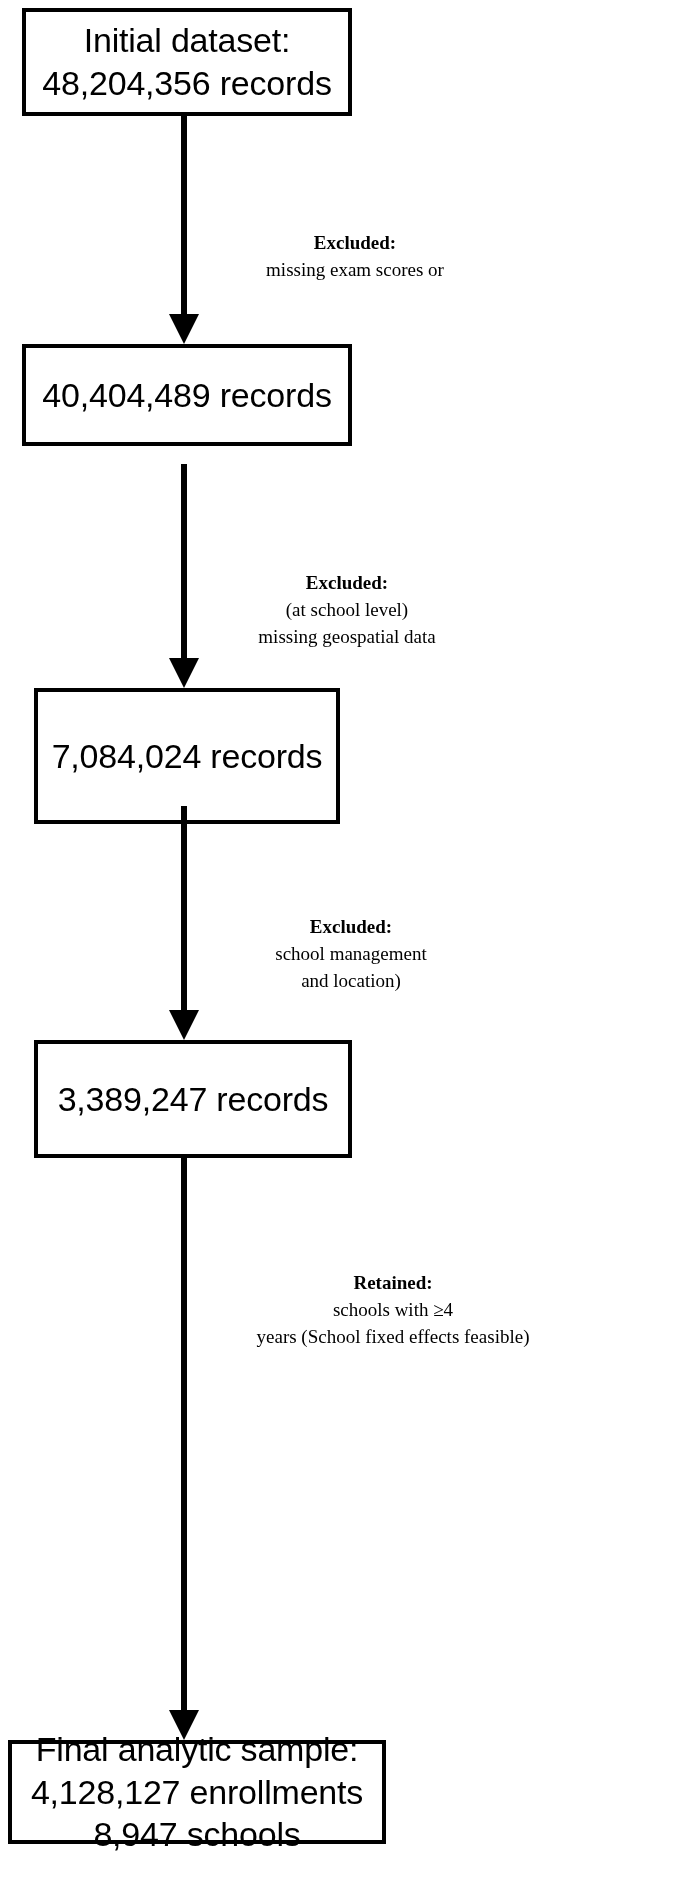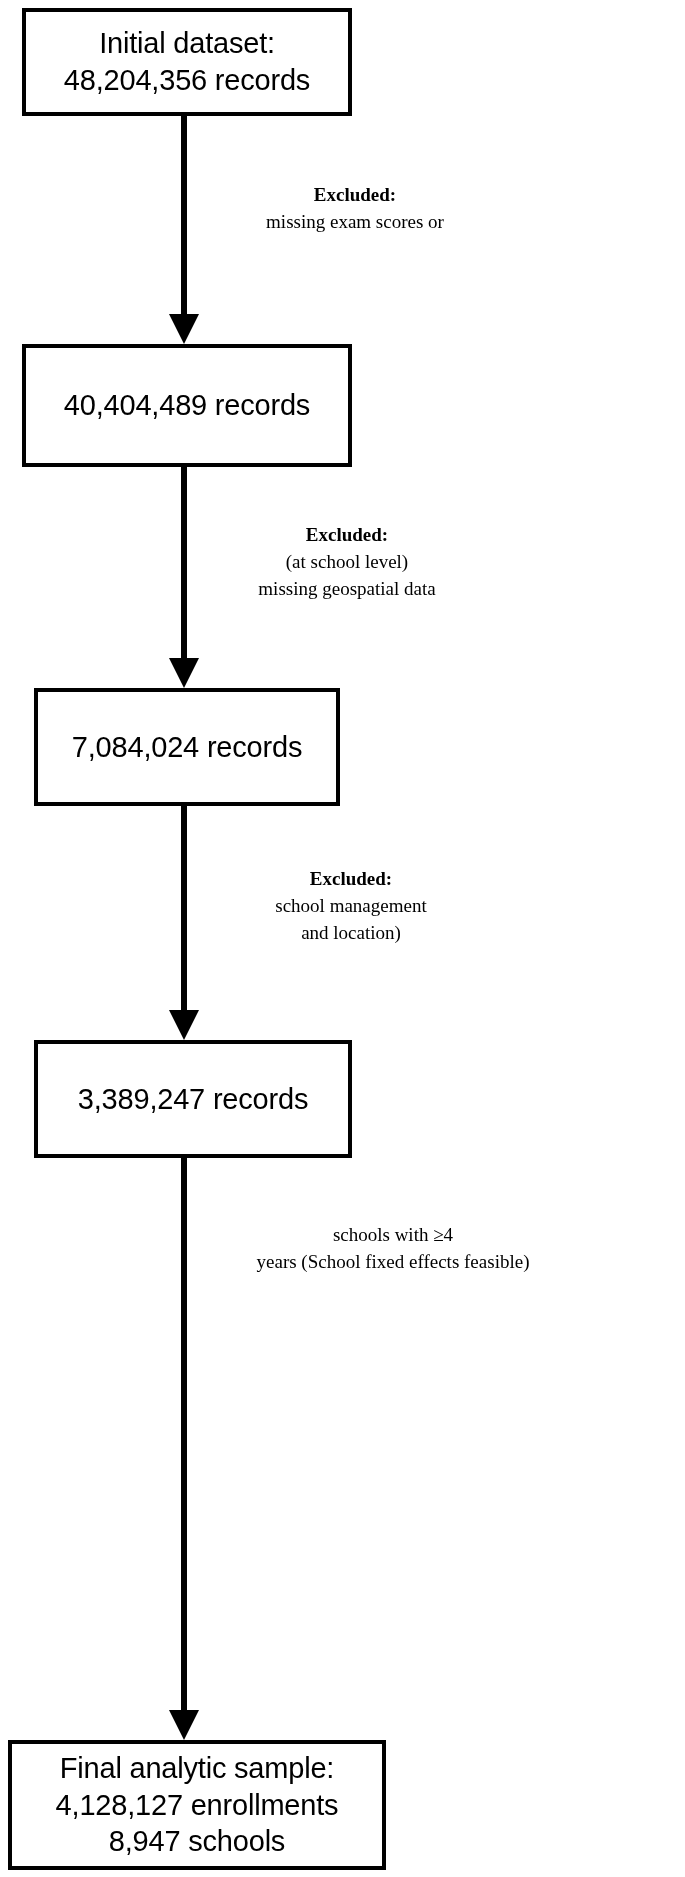--- a/index.html
+++ b/index.html
@@ -27,32 +27,32 @@
     flex-direction: column;
     align-items: center;
     justify-content: center;
     text-align: center;
     font-family: "Liberation Sans", sans-serif;
     color: #000000;
   }
 
   .node-line {
     display: block;
-    font-size: 29px;
+    font-size: 34px;
     line-height: 1.26;
     letter-spacing: -0.2px;
     white-space: nowrap;
   }
 
   
   #box-1 { left: 22px;  top: 8px;    width: 330px; height: 108px; }
-  #box-2 { left: 22px;  top: 344px;  width: 330px; height: 123px; }
-  #box-3 { left: 34px;  top: 688px;  width: 306px; height: 118px; }
+  #box-2 { left: 22px;  top: 344px;  width: 330px; height: 102px; }
+  #box-3 { left: 34px;  top: 688px;  width: 306px; height: 136px; }
   #box-4 { left: 34px;  top: 1040px; width: 318px; height: 118px; }
-  #box-5 { left: 8px;   top: 1740px; width: 378px; height: 130px; }
+  #box-5 { left: 8px;   top: 1740px; width: 378px; height: 104px; }
 
   
   .arrow {
     position: absolute;
     left: 181px;
   }
 
   .arrow .shaft {
     position: absolute;
     left: 0;
@@ -98,20 +98,21 @@
     white-space: nowrap;
   }
 
   .annotation .ann-line {
     display: block;
   }
 
   .annotation .ann-head {
     display: block;
     font-weight: bold;
+    margin-top: 48px;
   }
 
   #ann-1 { left: 230px; top: 182px; width: 250px; }
   #ann-2 { left: 222px; top: 522px; width: 250px; }
   #ann-3 { left: 218px; top: 866px; width: 266px; }
   #ann-4 { left: 210px; top: 1222px; width: 366px; }
 </style>
 </head>
 <body>
 
@@ -165,20 +166,21 @@
   <div class="node-box" id="box-4">
     <span class="node-line">3,389,247 records</span>
   </div>
 
   <div class="arrow" id="arrow-4">
     <div class="shaft"></div>
     <div class="head"></div>
   </div>
 
   <div class="annotation" id="ann-4">
+    <span class="ann-head">Retained:</span>
     <span class="ann-line">schools with ≥4</span>
     <span class="ann-line">years (School fixed effects feasible)</span>
   </div>
 
   <div class="node-box" id="box-5">
     <span class="node-line">Final analytic sample:</span>
     <span class="node-line">4,128,127 enrollments</span>
     <span class="node-line">8,947 schools</span>
   </div>
 

